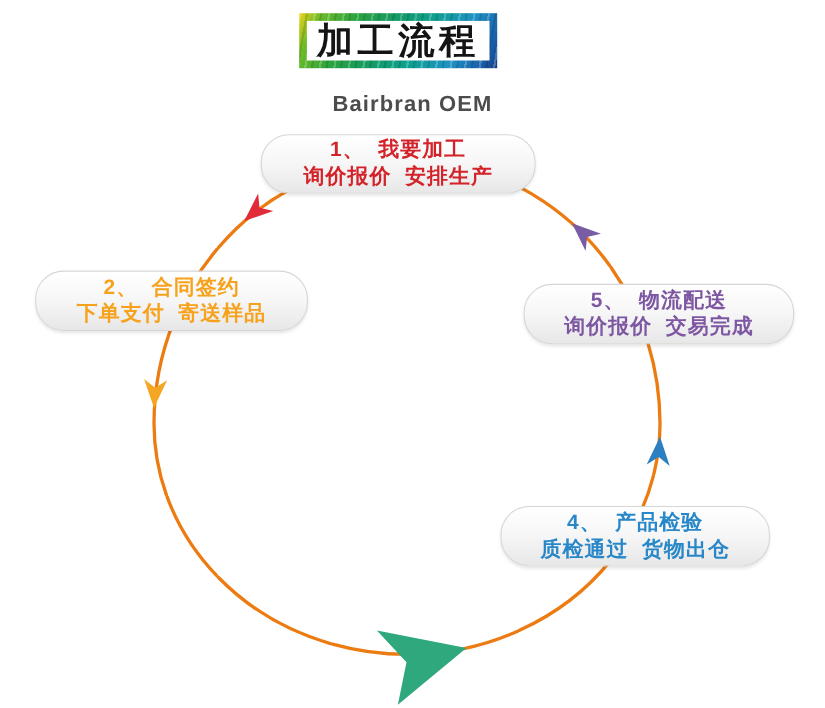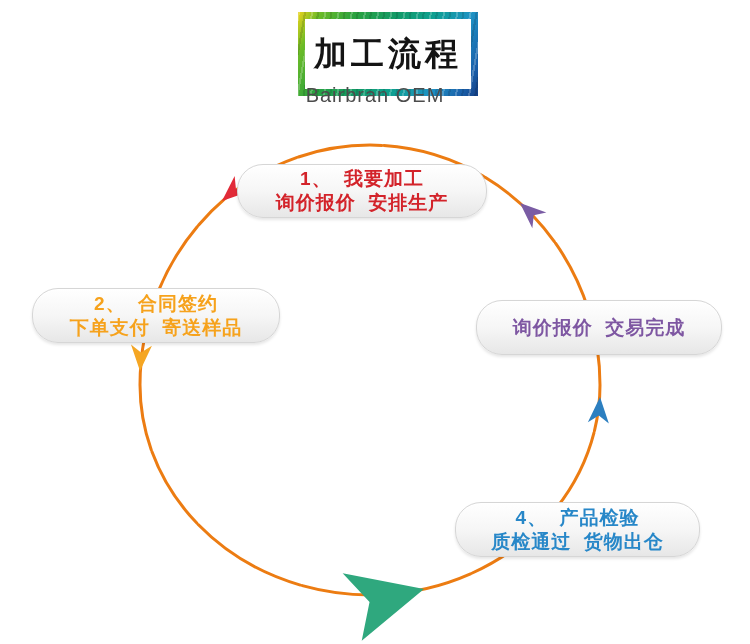--- a/index.html
+++ b/index.html
@@ -1,46 +1,46 @@
 <!DOCTYPE html>
 <html><head>
 <meta charset="utf-8">
 <style>
   html,body{margin:0;padding:0;background:#ffffff;}
   body{width:750px;height:644px;font-family:"Liberation Sans","DejaVu Sans",sans-serif;}
   .stage{position:relative;width:750px;height:644px;background:#ffffff;overflow:hidden;}
 
   
   .title-box{
-    position:absolute;left:298px;top:12px;width:180px;height:84px;
+    position:absolute;left:272px;top:12px;width:180px;height:50px;
     background:
       repeating-linear-gradient(100deg, rgba(255,255,255,0.22) 0 2px, rgba(255,255,255,0) 2px 6px, rgba(0,0,0,0.12) 6px 8px, rgba(0,0,0,0) 8px 13px),
       linear-gradient(118deg,#ead31b 0%,#6cbb27 10%,#2aa23f 26%,#129a68 45%,#0da08e 60%,#1e92c4 78%,#1a60aa 92%,#143f85 100%);
   }
   .title-inner{
     position:absolute;left:7px;top:7px;right:7px;bottom:7px;background:#ffffff;
     display:flex;align-items:center;justify-content:center;
     font-size:33px;font-weight:bold;color:#141414;letter-spacing:4px;white-space:nowrap;
   }
   .subtitle{
     position:absolute;left:0;right:0;top:84px;text-align:center;
-    font-size:20px;font-weight:normal;color:#4c4c4c;letter-spacing:1px;
+    font-size:20px;font-weight:bold;color:#4c4c4c;letter-spacing:1px;
   }
 
   
   .flow-svg{position:absolute;left:0;top:0;}
 
   
   .step{
     position:absolute;border-radius:26px;
     background:linear-gradient(180deg,#ffffff 0%,#f6f6f6 50%,#e7e7e7 100%);
     border:1px solid #d6d6d6;
     box-shadow:0 2px 3px rgba(0,0,0,0.10), inset 0 1px 0 #ffffff;
     display:flex;flex-direction:column;justify-content:center;align-items:center;
-    text-align:center;font-weight:bold;margin-top:42px;
+    text-align:center;font-weight:bold;
   }
   .step .l1,.step .l2{font-size:19px;line-height:24px;letter-spacing:1px;word-spacing:6px;white-space:nowrap;}
 
   .s1{left:237px;top:122px;width:248px;height:52px;}
   .s2{left:32px;top:246px;width:246px;height:53px;}
   .s3{left:32px;top:460px;width:246px;height:53px;}
   .s4{left:455px;top:460px;width:243px;height:53px;}
   .s5{left:476px;top:258px;width:244px;height:53px;}
 </style>
 </head>
@@ -87,16 +87,17 @@
     <div class="l2" style="color: rgb(246, 162, 28);">下单支付 寄送样品</div>
   </div>
 
 
   <div class="step s4">
     <div class="l1" style="color: rgb(39, 135, 200);">4、 产品检验</div>
     <div class="l2" style="color: rgb(39, 135, 200);">质检通过 货物出仓</div>
   </div>
 
   <div class="step s5">
+    <div class="l1" style="color: rgb(126, 87, 162);">5、 物流配送</div>
     <div class="l2" style="color: rgb(126, 87, 162);">询价报价 交易完成</div>
   </div>
 
 </div>
 
 </body></html>

